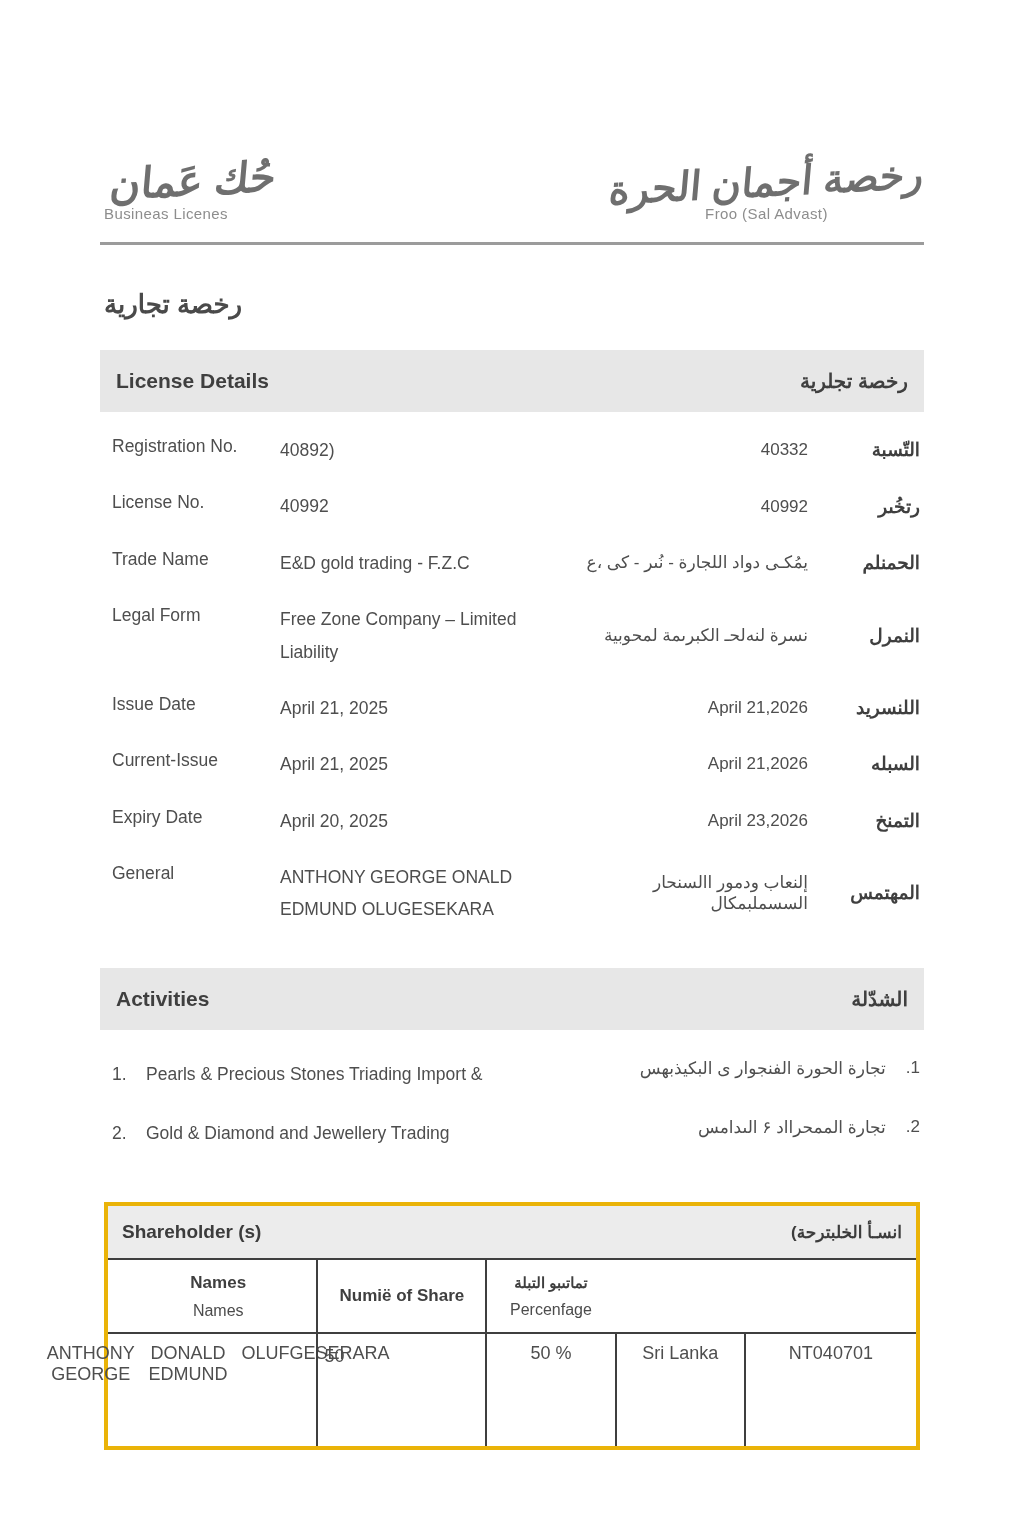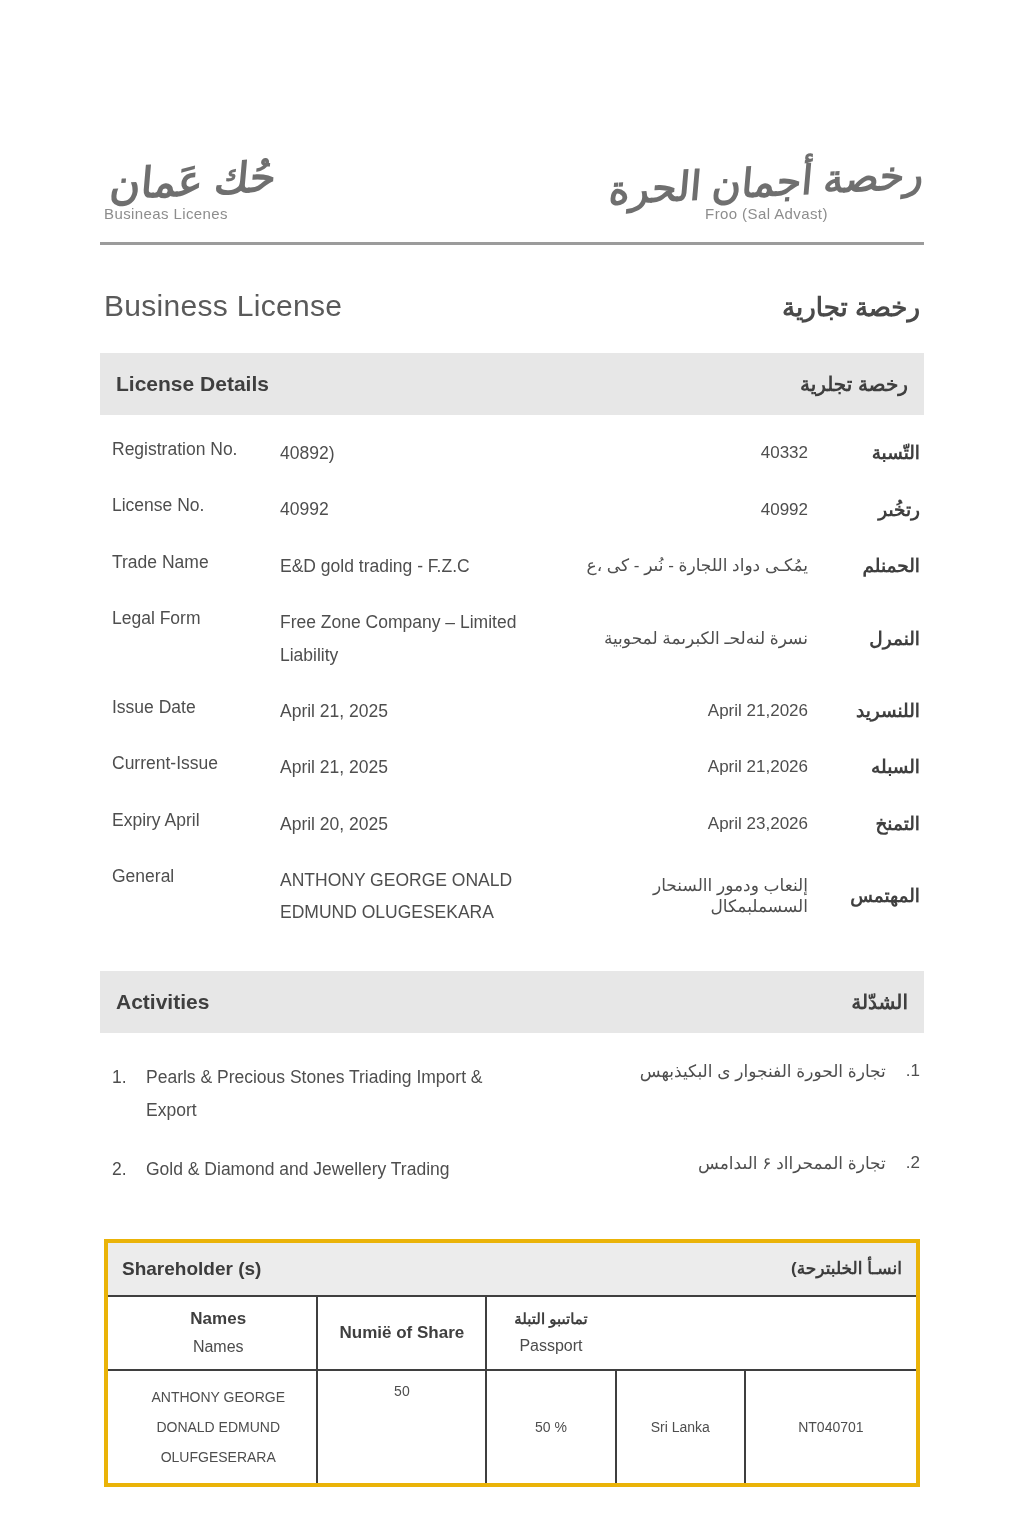--- a/index.html
+++ b/index.html
@@ -63,21 +63,21 @@
   .t-header-ar { font-size:17px; font-weight:bold; color:#3c3c3c; direction:rtl; }
   .t-grid { display:grid; grid-template-columns:25.8% 20.9% 16% 16% 21.3%; }
   .t-grid > div { border-left:2px solid #3f3f3f; padding:9px 6px; text-align:center; }
   .t-grid > div:first-child { border-left:none;padding-left:18px; }
   .t-colhead { border-bottom:2px solid #3f3f3f; }
   .t-colhead > div { display:flex; flex-direction:column; justify-content:center; gap:9px; min-height:72px; }
   .ch-line1 { font-size:17px; font-weight:bold; color:#3f3f3f; }
   .ch-line2 { font-size:16px; color:#4c4c4c; }
   .ch-ar { font-size:15px; font-weight:bold; color:#3f3f3f; direction:rtl; }
   .ch-en-b { font-size:16.5px; font-weight:bold; color:#3f3f3f; }
-  .t-body > div { min-height:112px; display:flex; flex-direction:column; justify-content:center; font-size:14px; }
+  .t-body > div { min-height:112px; display:flex; flex-direction:row; justify-content:center; font-size:18px; }
   .cell-names { gap:14px; }
   .cell-names span { display:block; }
   .cell-shares { justify-content:flex-start !important; padding-top:12px !important; }
 </style>
 </head>
 <body>
 
 <div class="page">
 
   <div class="header">
@@ -86,21 +86,20 @@
       <div class="logo-caption">Busineas Licenes</div>
     </div>
     <div class="logo-block">
       <div class="calligraphy calli-right">رخصة أجمان الحرة</div>
       <div class="logo-caption caption-right">Froo (Sal Advast)</div>
     </div>
   </div>
   <div class="rule"></div>
 
   <div class="title-row">
-    <div class="title-en">Business License</div>
     <div class="title-ar">رخصة تجارية</div>
   </div>
 
   <div class="section-bar">
     <div class="section-en">License Details</div>
     <div class="section-ar">رخصة تجلرية</div>
   </div>
 
   <div class="details">
     <div class="d-row">
@@ -146,21 +145,21 @@
     </div>
     <div class="d-row">
       <div class="d-label-en">Current-Issue</div>
       <div class="d-value-en">
           <span>April 21, 2025</span>
         </div>
       <div class="d-value-ar">April 21,2026</div>
       <div class="d-label-ar">السبله</div>
     </div>
     <div class="d-row">
-      <div class="d-label-en">Expiry April</div>
+      <div class="d-label-en">Expiry Date</div>
       <div class="d-value-en">
           <span>April 20, 2025</span>
         </div>
       <div class="d-value-ar">April 23,2026</div>
       <div class="d-label-ar">التمنخ</div>
     </div>
     <div class="d-row">
       <div class="d-label-en">General</div>
       <div class="d-value-en">
         <span>ANTHONY GEORGE ONALD</span>
@@ -175,21 +174,20 @@
     <div class="section-en">Activities</div>
     <div class="section-ar">الشدّلة</div>
   </div>
 
   <div class="activities">
     <div class="a-item">
       <div class="a-en">
         <span class="a-num">1.</span>
         <span class="a-en-text">
           <span>Pearls &amp; Precious Stones Triading Import &amp;</span>
-          <span>Export</span>
         </span>
       </div>
       <div class="a-ar">
         <span class="a-num-ar">1.</span>
         <span>تجارة الحورة الفنجوار ى البكيذبهس</span>
       </div>
     </div>
     <div class="a-item">
       <div class="a-en">
         <span class="a-num">2.</span>
@@ -213,21 +211,21 @@
     <div class="t-grid t-colhead">
       <div>
         <span class="ch-line1">Names</span>
         <span class="ch-line2">Names</span>
       </div>
       <div>
         <span class="ch-line1">Numië of Share</span>
       </div>
       <div>
         <span class="ch-ar">تماتىبو التبلة</span>
-        <span class="ch-line2">Passport</span>
+        <span class="ch-line2">Percenfage</span>
       </div>
     </div>
     <div class="t-grid t-body">
       <div class="cell-names">
         <span>ANTHONY GEORGE</span>
         <span>DONALD EDMUND</span>
         <span>OLUFGESERARA</span>
       </div>
       <div class="cell-shares">
         <span>50</span>

